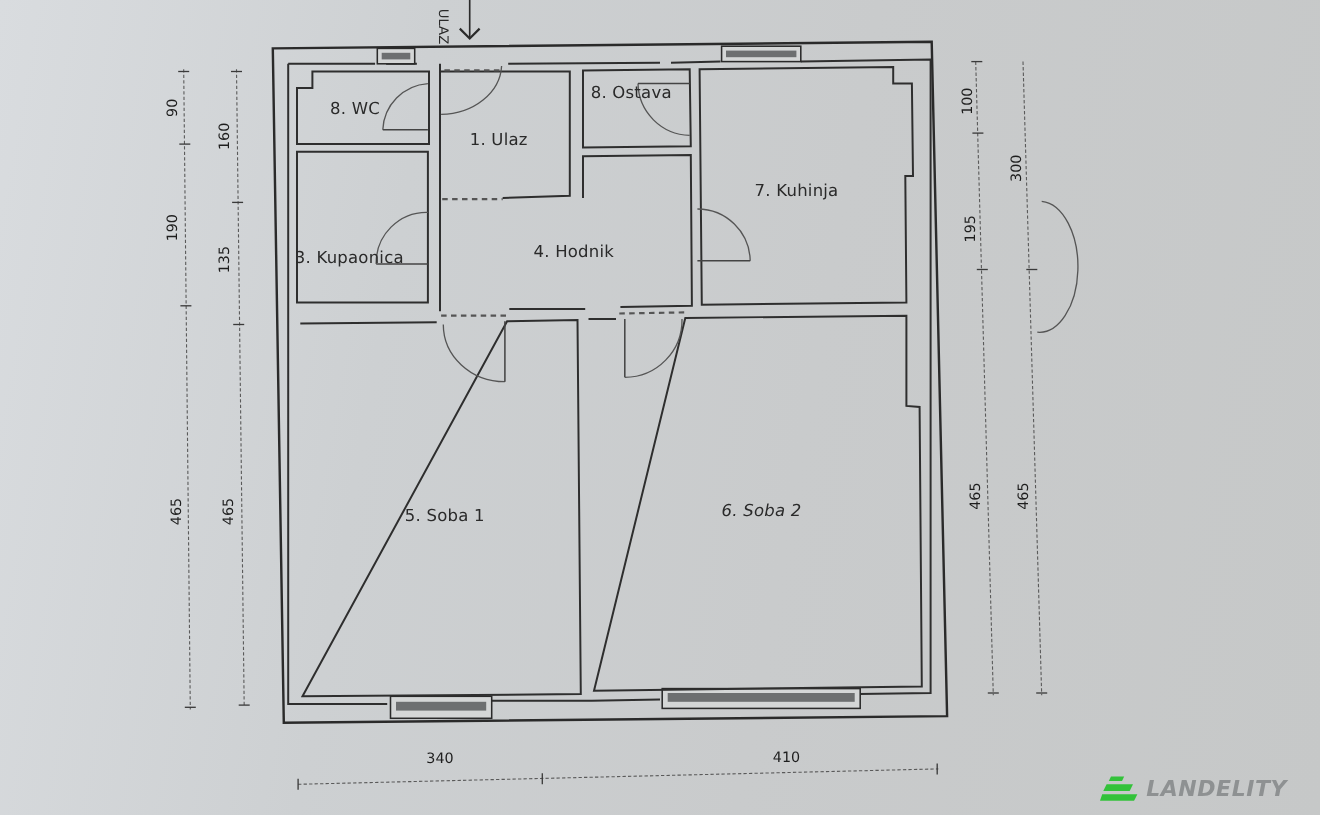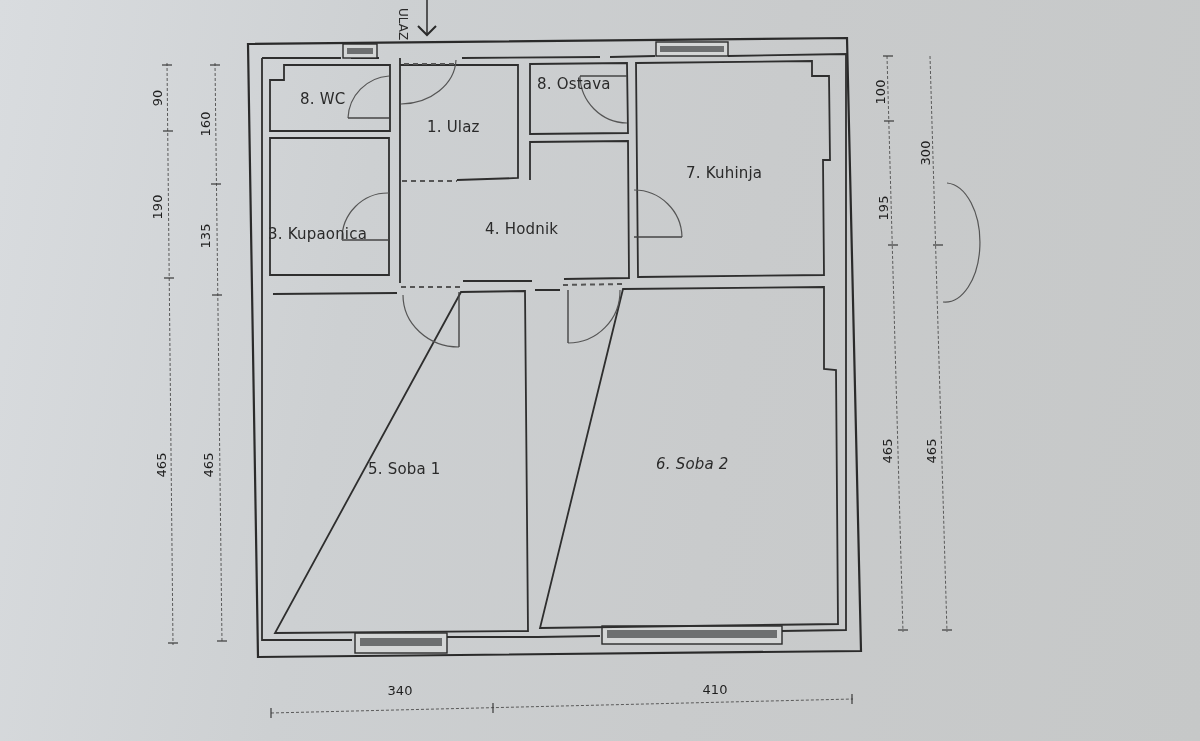--- a/index.html
+++ b/index.html
@@ -223,13 +223,21 @@
   <span class="dim-label vert" style="left:880px;top:92px;">100</span>
   <span class="dim-label vert" style="left:883px;top:208px;">195</span>
   <span class="dim-label vert" style="left:887px;top:451px;">465</span>
 
   <span class="dim-label vert" style="left:925px;top:153px;">300</span>
   <span class="dim-label vert" style="left:931px;top:451px;">465</span>
 
   <span class="dim-label horiz" style="left:400px;top:690px;">340</span>
   <span class="dim-label horiz" style="left:699px;top:689px;margin-left:16px;">410</span>
 
+  <div class="logo">
+    <svg class="logo-mark" viewBox="0 0 38 26">
+      <polygon points="10,2 22,2 20,6 8,6" fill="#33c23a"></polygon>
+      <polygon points="6,9 30,9 27,15 3,15" fill="#33c23a"></polygon>
+      <polygon points="2,18 34,18 31,24 0,24" fill="#33c23a"></polygon>
+    </svg>
+    <span class="logo-text">LANDELITY</span>
+  </div>
 </div>
 
 </body></html>

